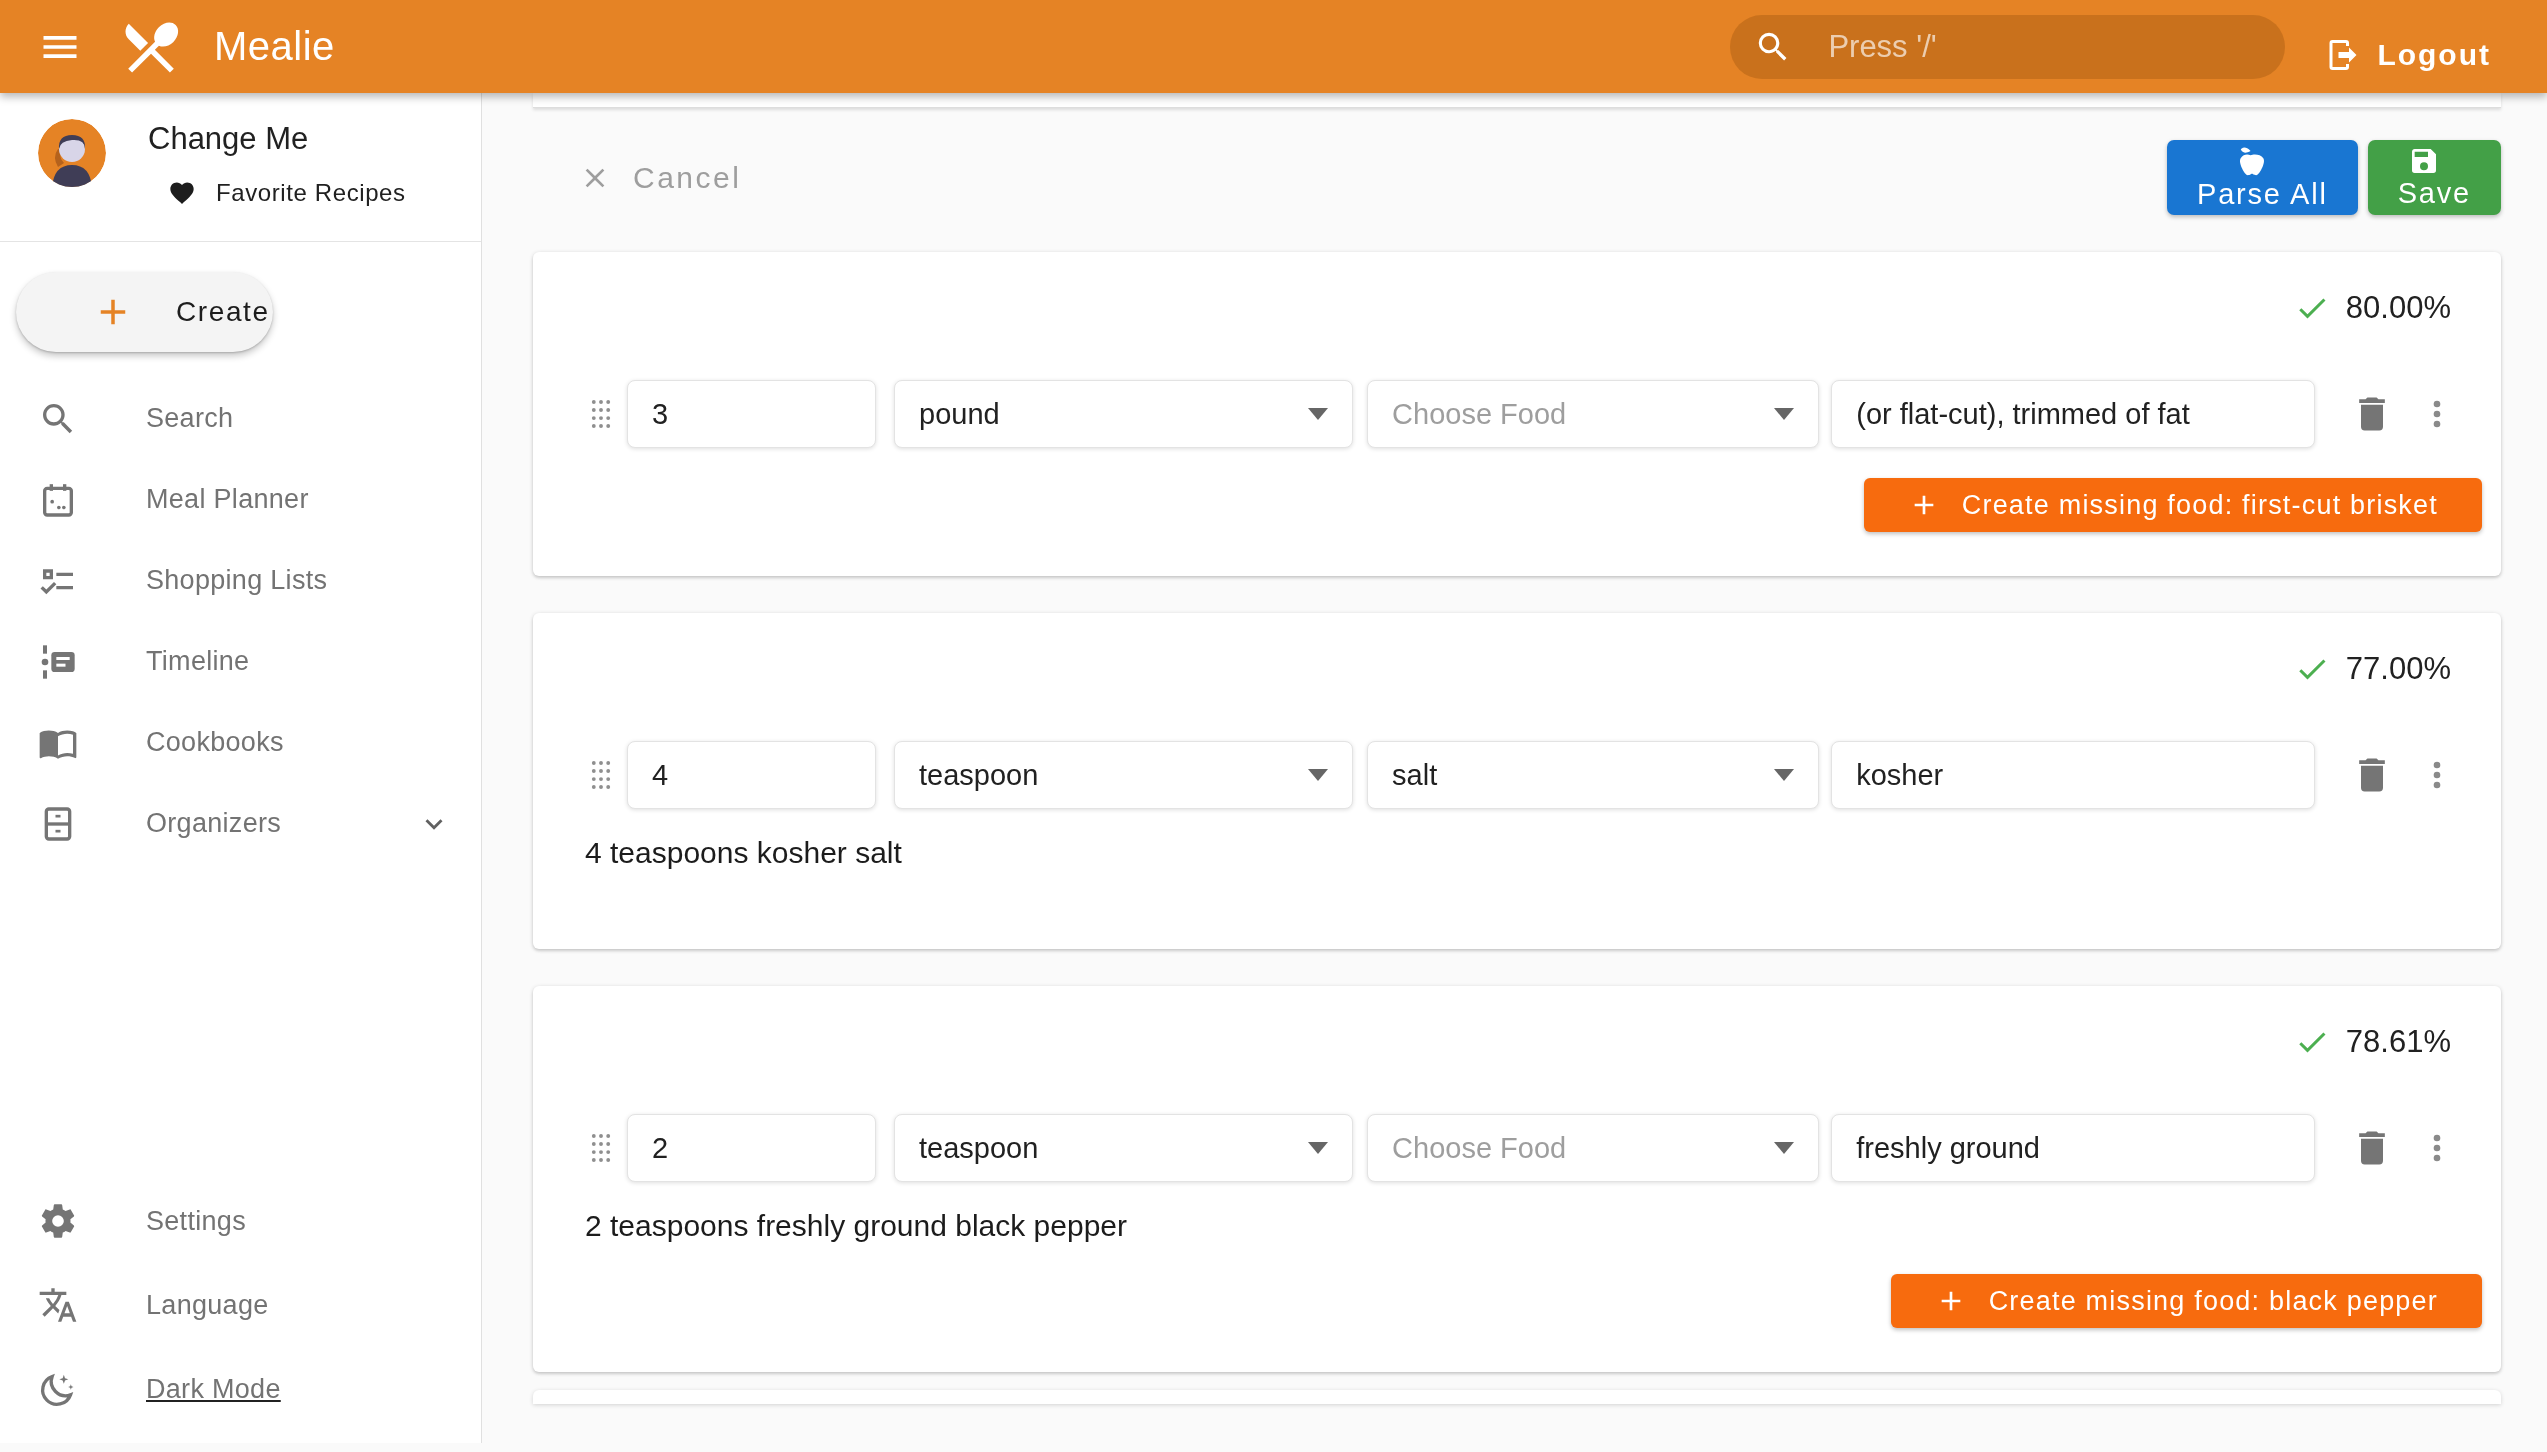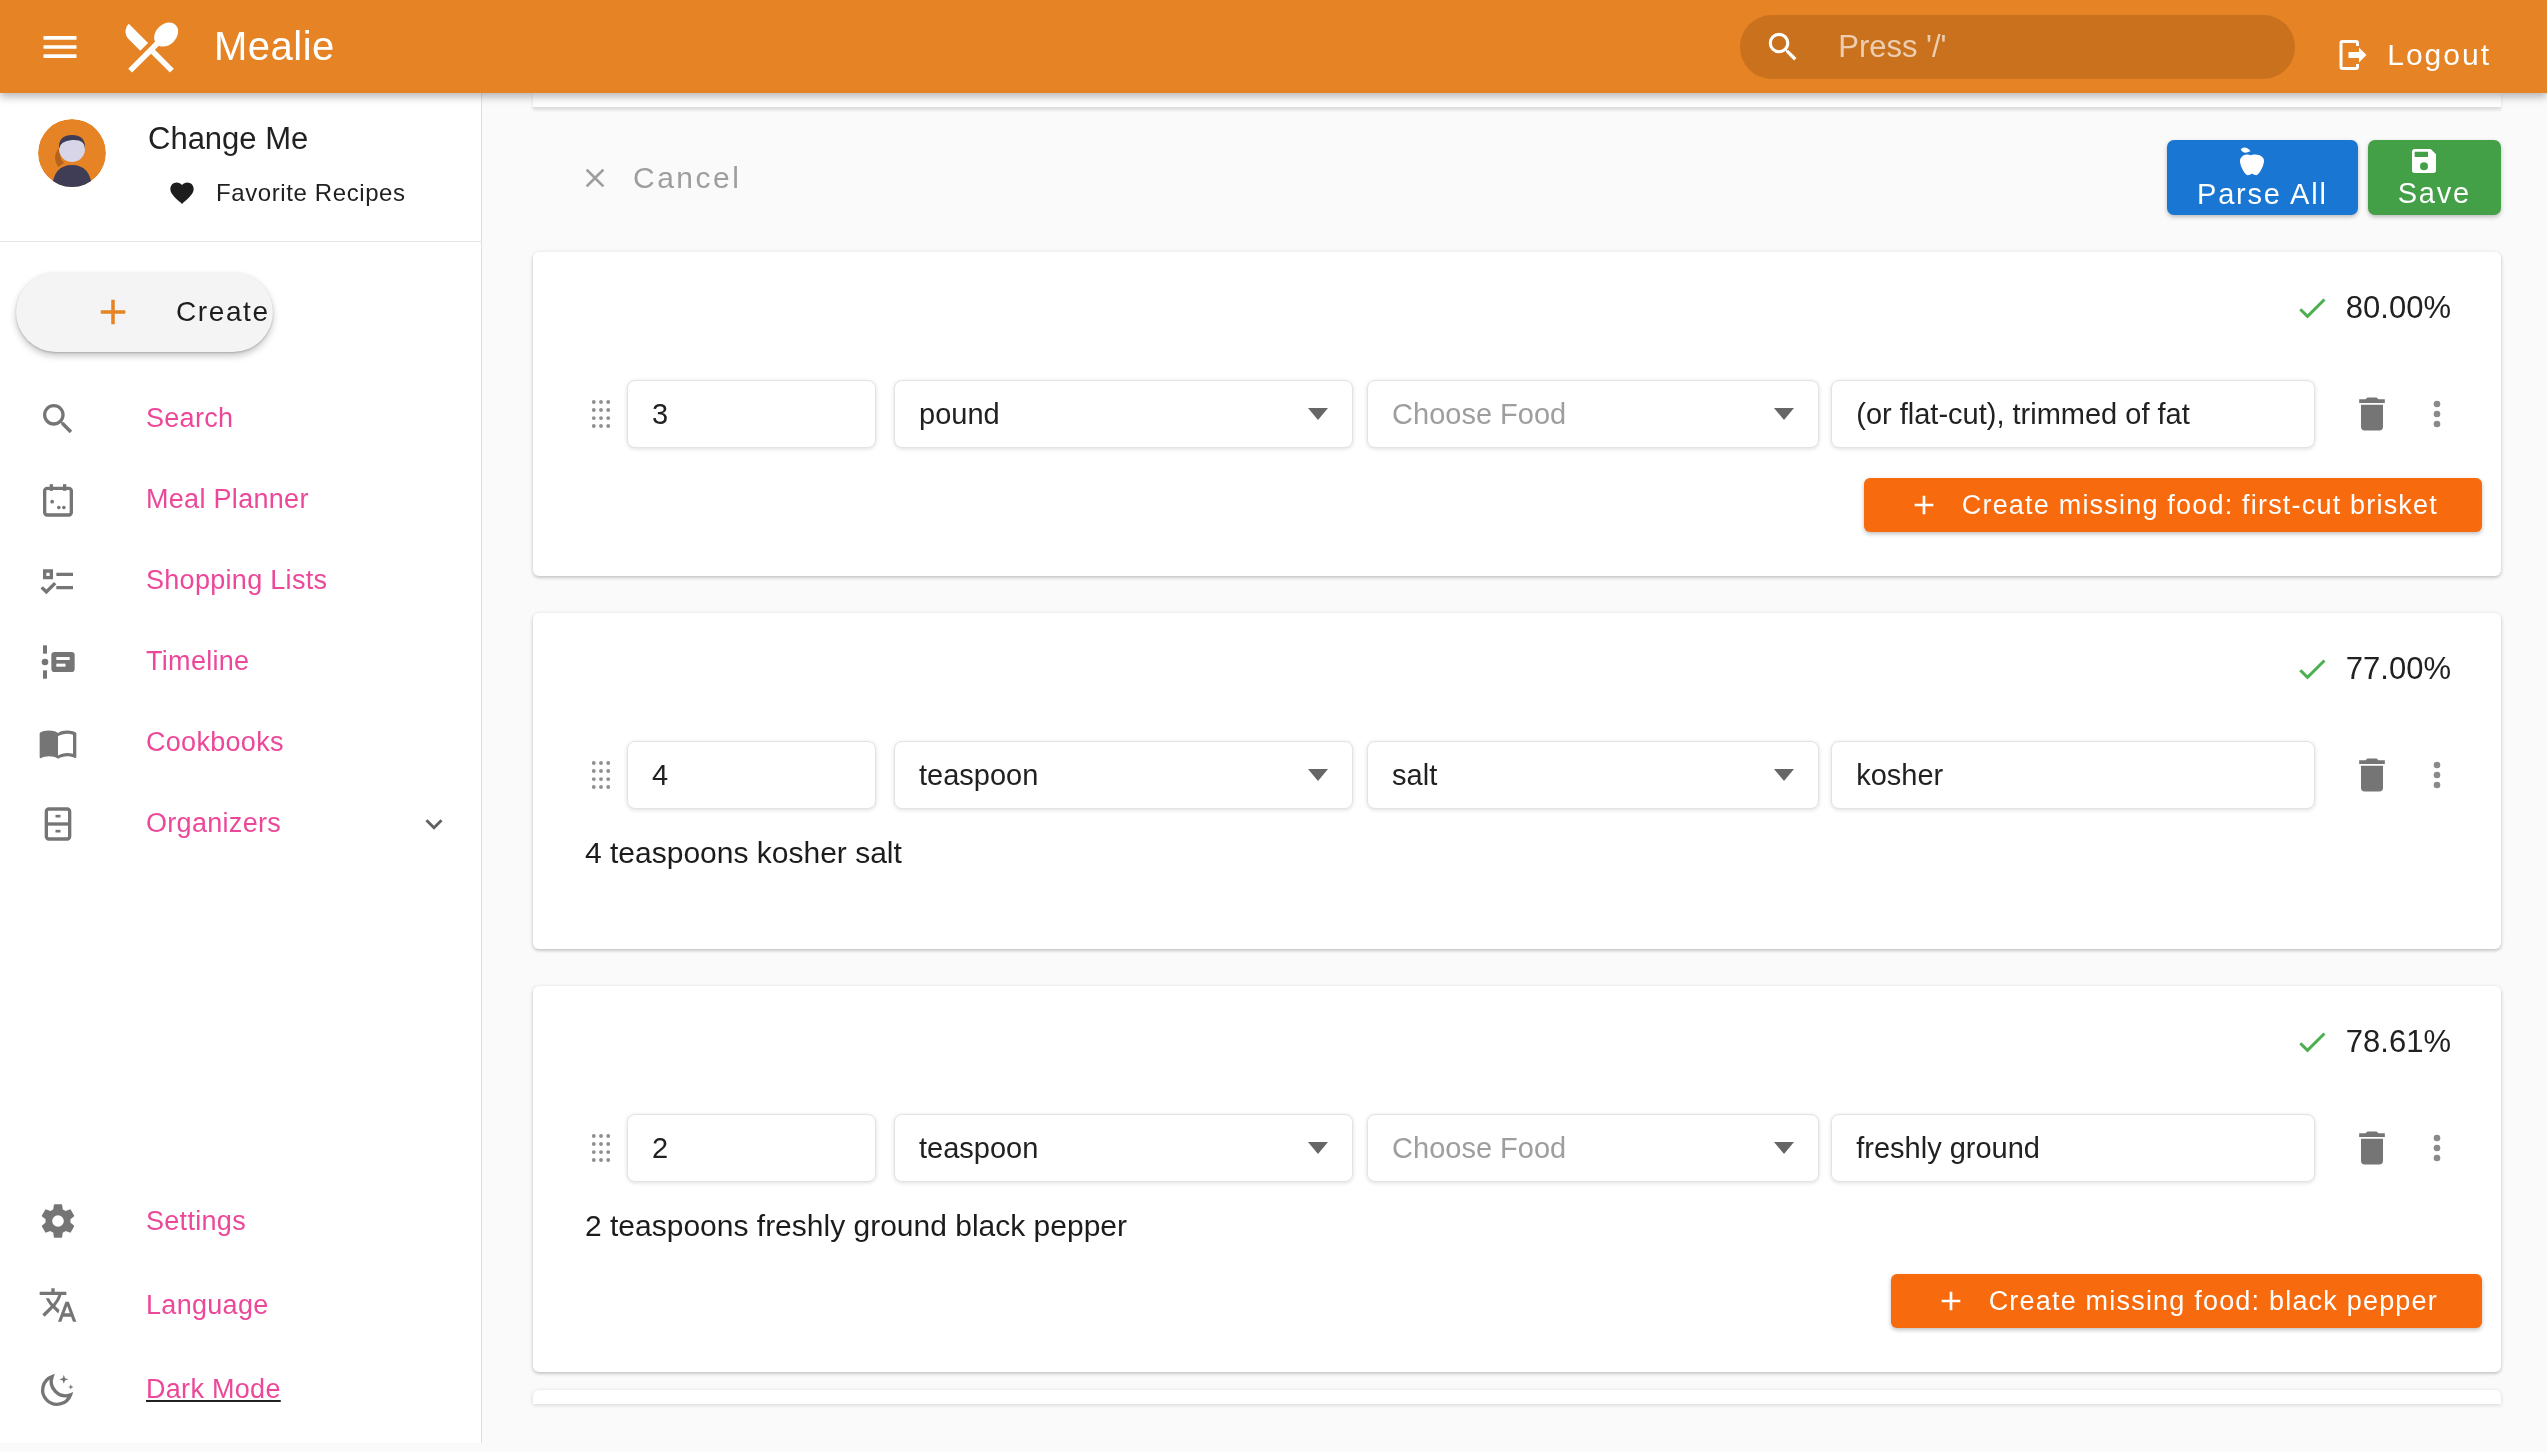--- a/index.html
+++ b/index.html
@@ -20,39 +20,39 @@
   .appbar{position:absolute;left:0;top:0;width:2547px;height:93px;background:var(--appbar-bg);
     display:flex;align-items:center;z-index:30;box-shadow:0 4px 8px rgba(0,0,0,0.28);}
   .appbar .hamburger{margin-left:36px;width:48px;height:48px;border:none;background:transparent;color:#fff;cursor:pointer;display:flex;align-items:center;justify-content:center;}
   .appbar .logo{margin-left:34px;color:#fff;display:flex;align-items:center;}
   .appbar .app-title{margin-left:30px;color:#fff;font-size:40px;font-weight:500;letter-spacing:0.5px;}
   .appbar .spacer{flex:1;}
   .search-pill{width:555px;height:64px;border-radius:32px;background:var(--search-pill-bg);
     display:flex;align-items:center;padding:0 24px;color:#fff;}
   .search-pill .ph{margin-left:36px;font-size:31px;color:rgba(255,255,255,0.65);}
   .logout-btn{margin-left:24px;margin-right:56px;display:flex;align-items:center;background:transparent;border:none;color:#fff;cursor:pointer;}
-  .logout-btn span{margin-left:16px;font-size:30px;font-weight:400;letter-spacing:2px;margin-top:16px;}
+  .logout-btn span{margin-left:16px;font-size:30px;font-weight:700;letter-spacing:2px;margin-top:16px;}
 
   
   .sidebar{position:absolute;left:0;top:83px;width:482px;height:1360px;background:#fff;border-right:1px solid #E0E0E0;z-index:10;}
   .user-block{padding:36px 0 0 38px;display:flex;align-items:flex-start;}
   .avatar{width:68px;height:68px;border-radius:50%;overflow:hidden;flex:0 0 68px;}
   .user-text{margin-left:42px;padding-top:2px;}
   .user-name{font-size:31px;color:#212121;}
   .fav-row{margin-top:22px;display:flex;align-items:center;color:#212121;cursor:pointer;}
   .fav-row span{margin-left:20px;font-size:24px;font-weight:500;letter-spacing:0.6px;}
   .sb-divider{margin-top:34px;border:none;border-top:1px solid #E4E4E4;}
   .create-btn{margin:30px 0 0 16px;width:257px;height:80px;border-radius:40px;border:none;background:#F4F4F4;
     box-shadow:0 4px 7px rgba(0,0,0,0.22),0 1px 2px rgba(0,0,0,0.18);display:flex;align-items:center;padding-left:42px;cursor:pointer;gap:8px;}
   .create-btn .plus{color:var(--appbar-bg);display:flex;}
   .create-btn span{margin-left:34px;font-size:28px;font-weight:500;letter-spacing:1.6px;color:#1d1d1d;}
   .nav-list{margin-top:26px;}
   .nav-item{height:81px;display:flex;align-items:center;padding-left:38px;cursor:pointer;}
   .nav-item .nicon{width:40px;height:40px;color:var(--icon-gray);flex:0 0 40px;display:flex;}
-  .nav-item .nlabel{margin-left:68px;font-size:27px;color:#ec4899;letter-spacing:0.3px;}
+  .nav-item .nlabel{margin-left:68px;font-size:27px;color:#737373;letter-spacing:0.3px;}
   .nav-item .chev{margin-left:auto;margin-right:30px;color:#616161;display:flex;}
   .sidebar-footer{position:absolute;left:0;bottom:12px;width:100%;}
 
   
   .main{position:absolute;left:482px;top:93px;width:2066px;height:1360px;background:#FAFAFA;overflow:hidden;}
   .content{padding:0 47px 0 51px;}
   .card-partial-top{margin:0;height:15px;background:#fff;border-bottom:1px solid #DDD;box-shadow:0 2px 3px rgba(0,0,0,0.12);}
   .toolbar{margin-top:32px;height:75px;display:flex;align-items:center;}
   .cancel-btn{margin-left:24px;display:flex;align-items:center;background:transparent;border:none;color:var(--muted);cursor:pointer;}
   .cancel-btn span{margin-left:22px;font-size:30px;font-weight:500;letter-spacing:2.5px;}

